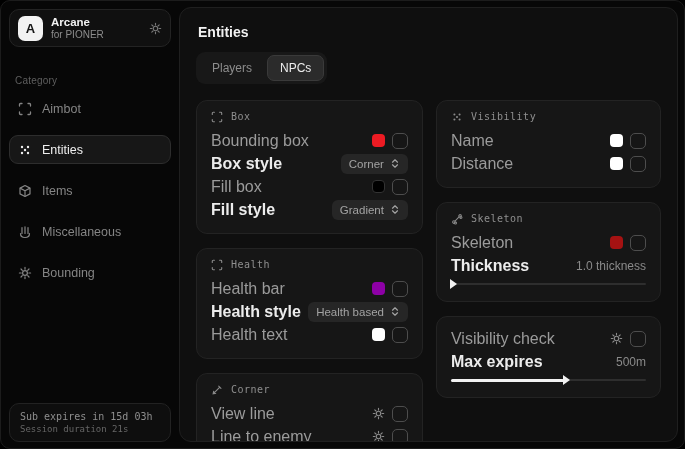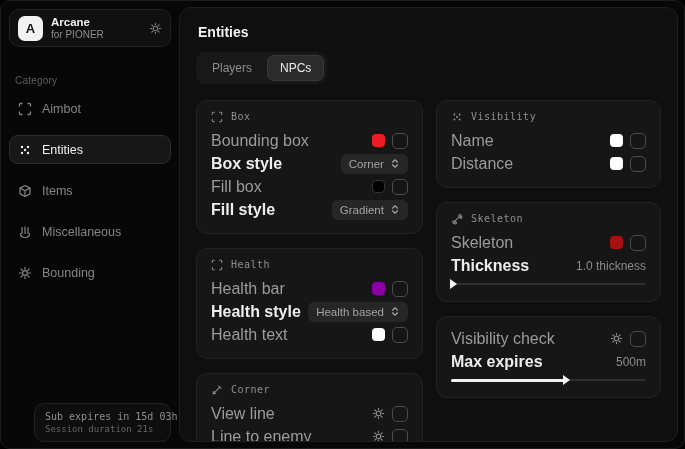--- a/index.html
+++ b/index.html
@@ -19,21 +19,21 @@
   .brand-gear{color:#777;display:flex;align-items:center;cursor:pointer;}
 
   .category{color:#5f5f5f;font-size:10px;margin:28px 0 8px 6px;letter-spacing:.2px;}
   .nav{display:flex;flex-direction:column;gap:12px;}
   .nav-item{display:flex;align-items:center;gap:10px;height:27px;padding:0 8px;border-radius:9px;
     color:#858585;font-size:12.5px;border:1px solid transparent;cursor:pointer;}
   .nav-item.active{background:#171717;border-color:#2d2d2d;color:#efefef;}
   .nav-item svg{flex:0 0 auto;}
 
   .sidebar-footer{position:absolute;left:8px;right:8px;bottom:8px;background:#0e0e0e;
-    border:1px solid #222;border-radius:10px;padding:7px 10px;box-sizing:border-box;margin-left:25px;}
+    border:1px solid #222;border-radius:10px;padding:7px 10px;box-sizing:border-box;}
   .foot1{font-family:"DejaVu Sans Mono",monospace;font-size:10px;color:#8f8f8f;white-space:nowrap;}
   .foot2{font-family:"DejaVu Sans Mono",monospace;font-size:9px;color:#666;margin-top:2px;white-space:nowrap;}
 
   
   .main{position:absolute;left:178px;top:6px;right:6px;bottom:6px;background:#0f0f0f;
     border:1px solid #1f1f1f;border-radius:12px;box-sizing:border-box;padding:14px 16px;overflow:hidden;}
   .page-title{color:#f2f2f2;font-size:14px;font-weight:bold;margin:2px 0 12px 2px;}
   .tabs{display:inline-flex;background:#181818;border-radius:9px;padding:3px;gap:2px;}
   .tab{padding:5px 12px;border-radius:7px;font-size:12px;color:#8d8d8d;cursor:pointer;border:1px solid transparent;}
   .tab.active{background:#2b2b2b;border-color:#3a3a3a;color:#ececec;}

